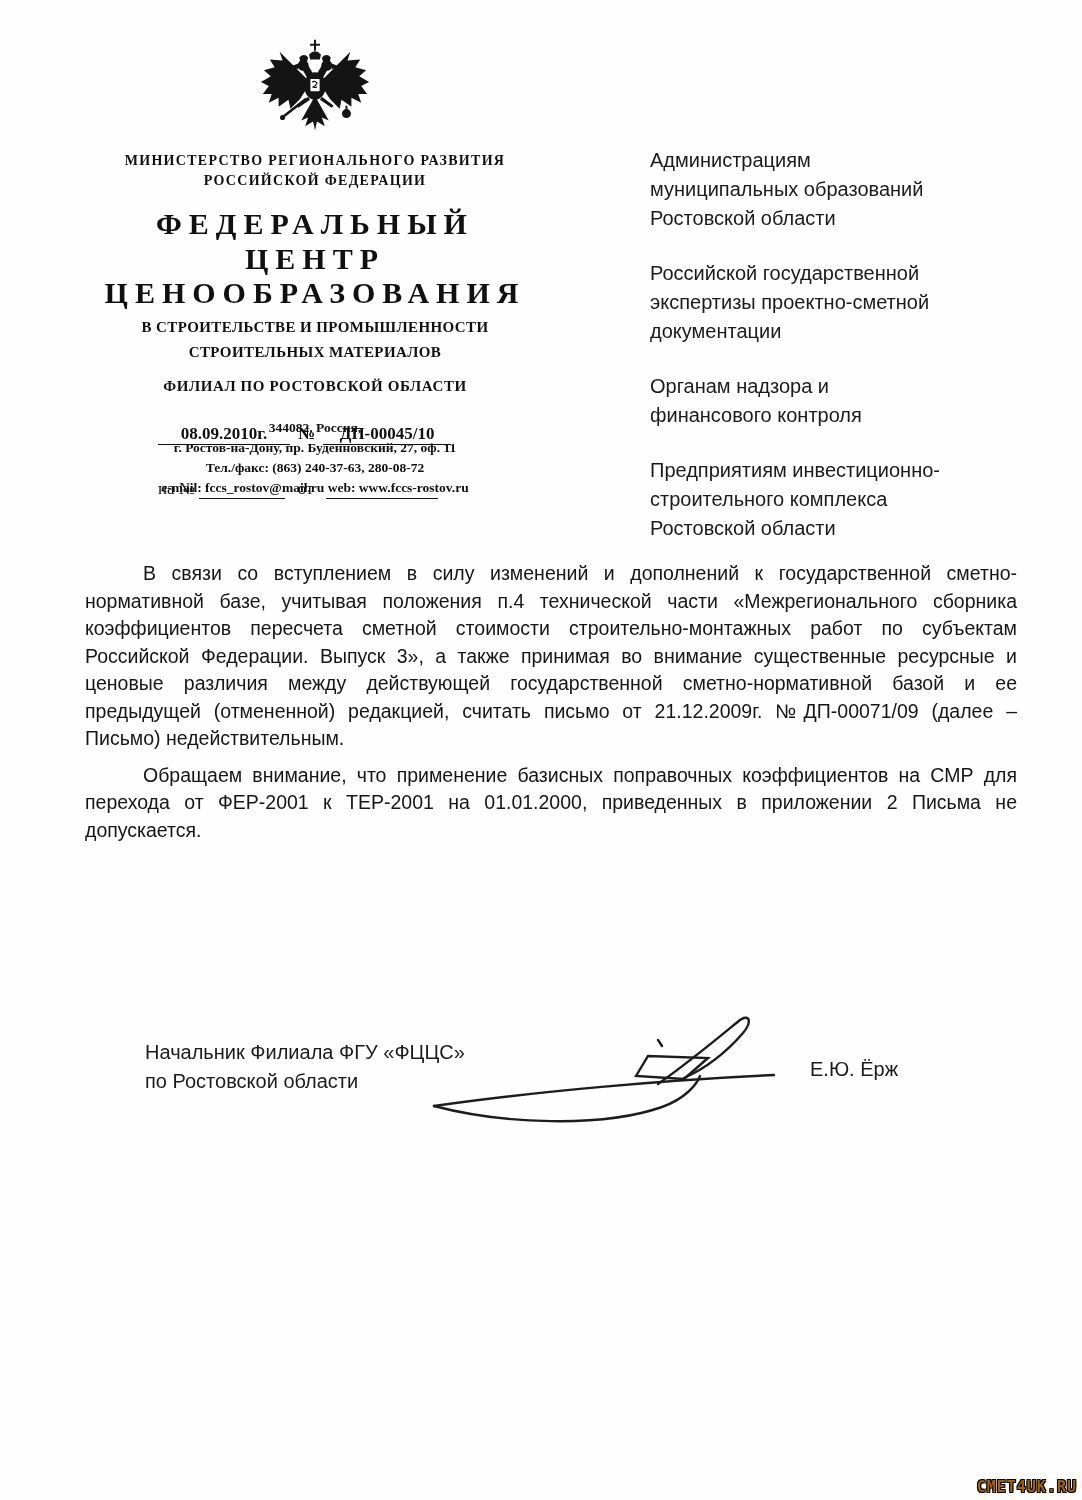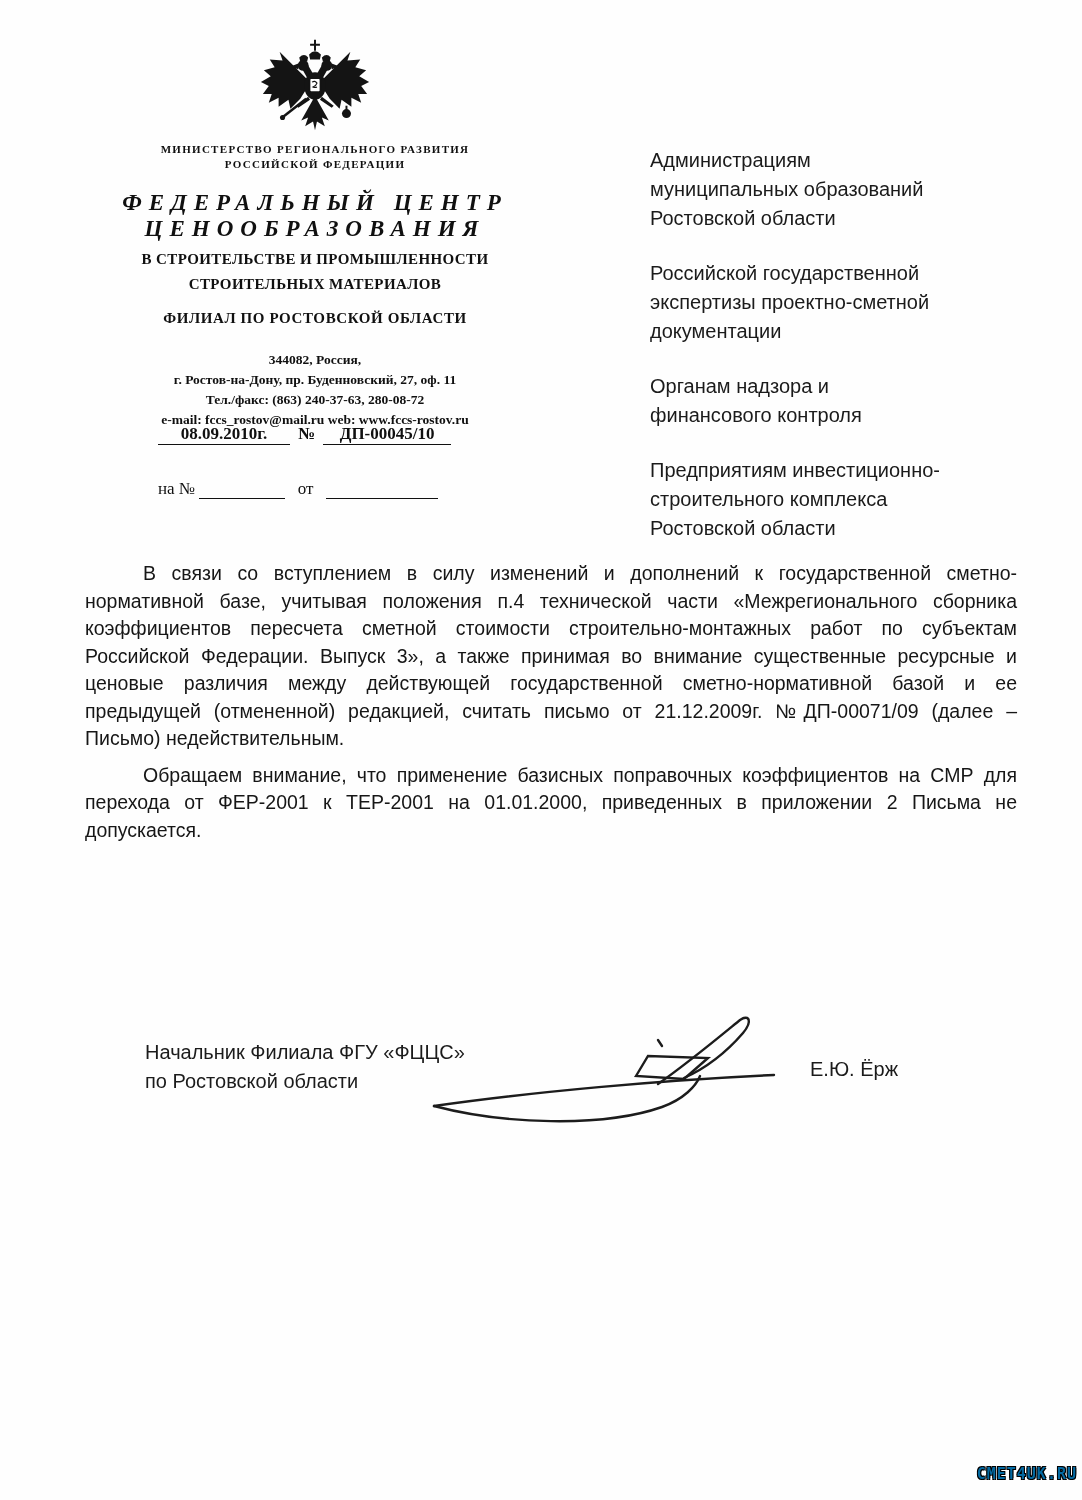--- a/index.html
+++ b/index.html
@@ -6,22 +6,22 @@
   .page{
     position:relative;width:1082px;height:1500px;background:#fefefe;
     color:#141414;font-family:"Liberation Sans",sans-serif;overflow:hidden;
   }
   
   .letterhead{
     position:absolute;left:85px;top:38px;width:460px;text-align:center;
     font-family:"Liberation Serif",serif;color:#101010;
   }
   .emblem{width:118px;height:102px;margin:0 auto;display:block;}
-  .ministry{font-weight:bold;font-size:11px;letter-spacing:1.3px;line-height:1.4;margin-top:2px;white-space:pre-line;}
-  .org-line{font-weight:bold;font-size:23px;letter-spacing:7px;line-height:1.15;font-style:italic;}
+  .ministry{font-weight:bold;font-size:14px;letter-spacing:1.3px;line-height:1.4;margin-top:11px;white-space:pre-line;}
+  .org-line{font-weight:bold;font-size:30px;letter-spacing:7px;line-height:1.15;}
   .org-block{margin-top:17px;}
   .org-sub{font-weight:bold;font-size:15px;letter-spacing:0.4px;line-height:1.2;margin-top:7px;}
   .branch{font-weight:bold;font-size:15px;letter-spacing:0.6px;margin-top:17px;}
   .address{font-weight:bold;font-size:13.5px;line-height:1.5;margin-top:23px;white-space:pre-line;}
   
   .ref{
     position:absolute;left:158px;top:424px;width:340px;
     font-family:"Liberation Serif",serif;font-size:17px;color:#101010;
   }
   .ref-row1{font-weight:bold;}
@@ -37,23 +37,23 @@
   .recipient{margin-bottom:26px;white-space:pre-line;}
   
   .body-text{position:absolute;left:85px;top:560px;width:932px;font-size:19.5px;line-height:27.5px;text-align:justify;color:#161616;}
   .body-text p{margin:0 0 9px 0;text-indent:58px;}
   
   .sign-title{position:absolute;left:145px;top:1038px;font-size:20px;line-height:29px;white-space:pre-line;color:#1b1b1b;}
   .sign-name{position:absolute;left:810px;top:1058px;font-size:20px;color:#1b1b1b;}
   .signature-svg{position:absolute;left:412px;top:1012px;}
   
   .watermark{
-    position:absolute;right:5px;bottom:17px;
+    position:absolute;right:5px;bottom:4px;
     font-family:"DejaVu Sans Mono",monospace;font-weight:bold;font-size:15px;letter-spacing:1px;
-    color:#0369a1;
+    color:#a16207;
     text-shadow:-1px -1px 0 #000,1px -1px 0 #000,-1px 1px 0 #000,1px 1px 0 #000,0 0 1px #000;
   }
 </style>
 </head>
 <body>
 
 <div class="page">
 
   <div class="letterhead">
     <svg class="emblem" viewBox="0 0 120 100" aria-hidden="true">

